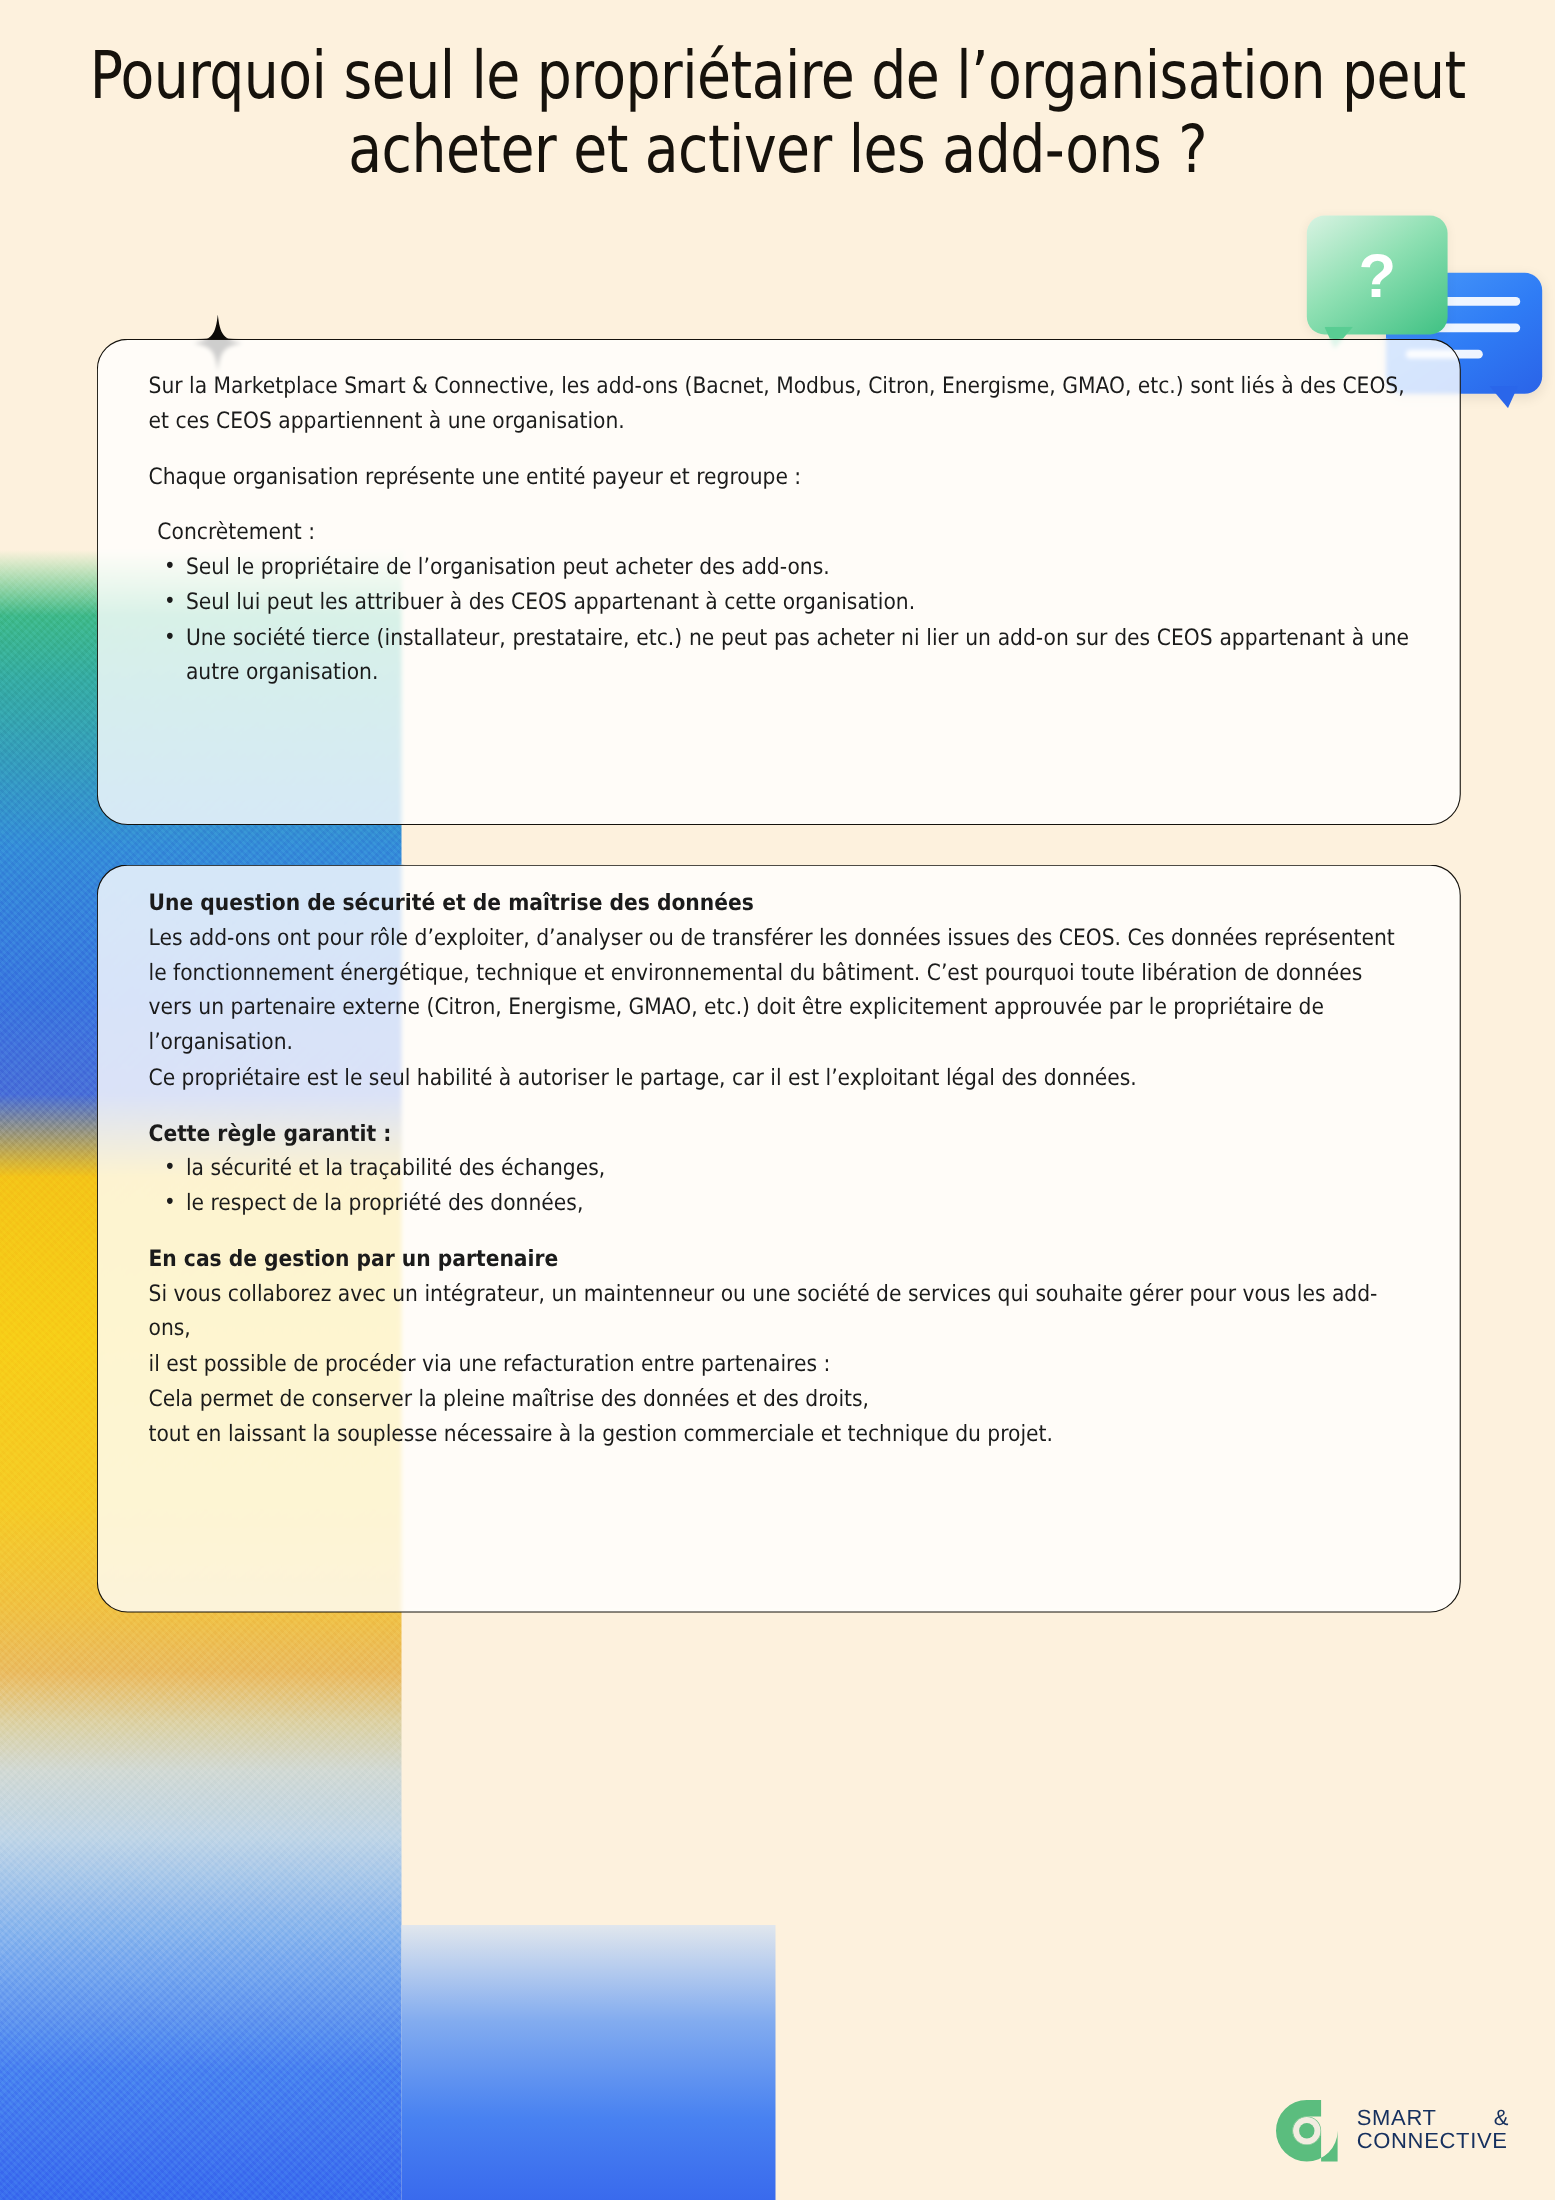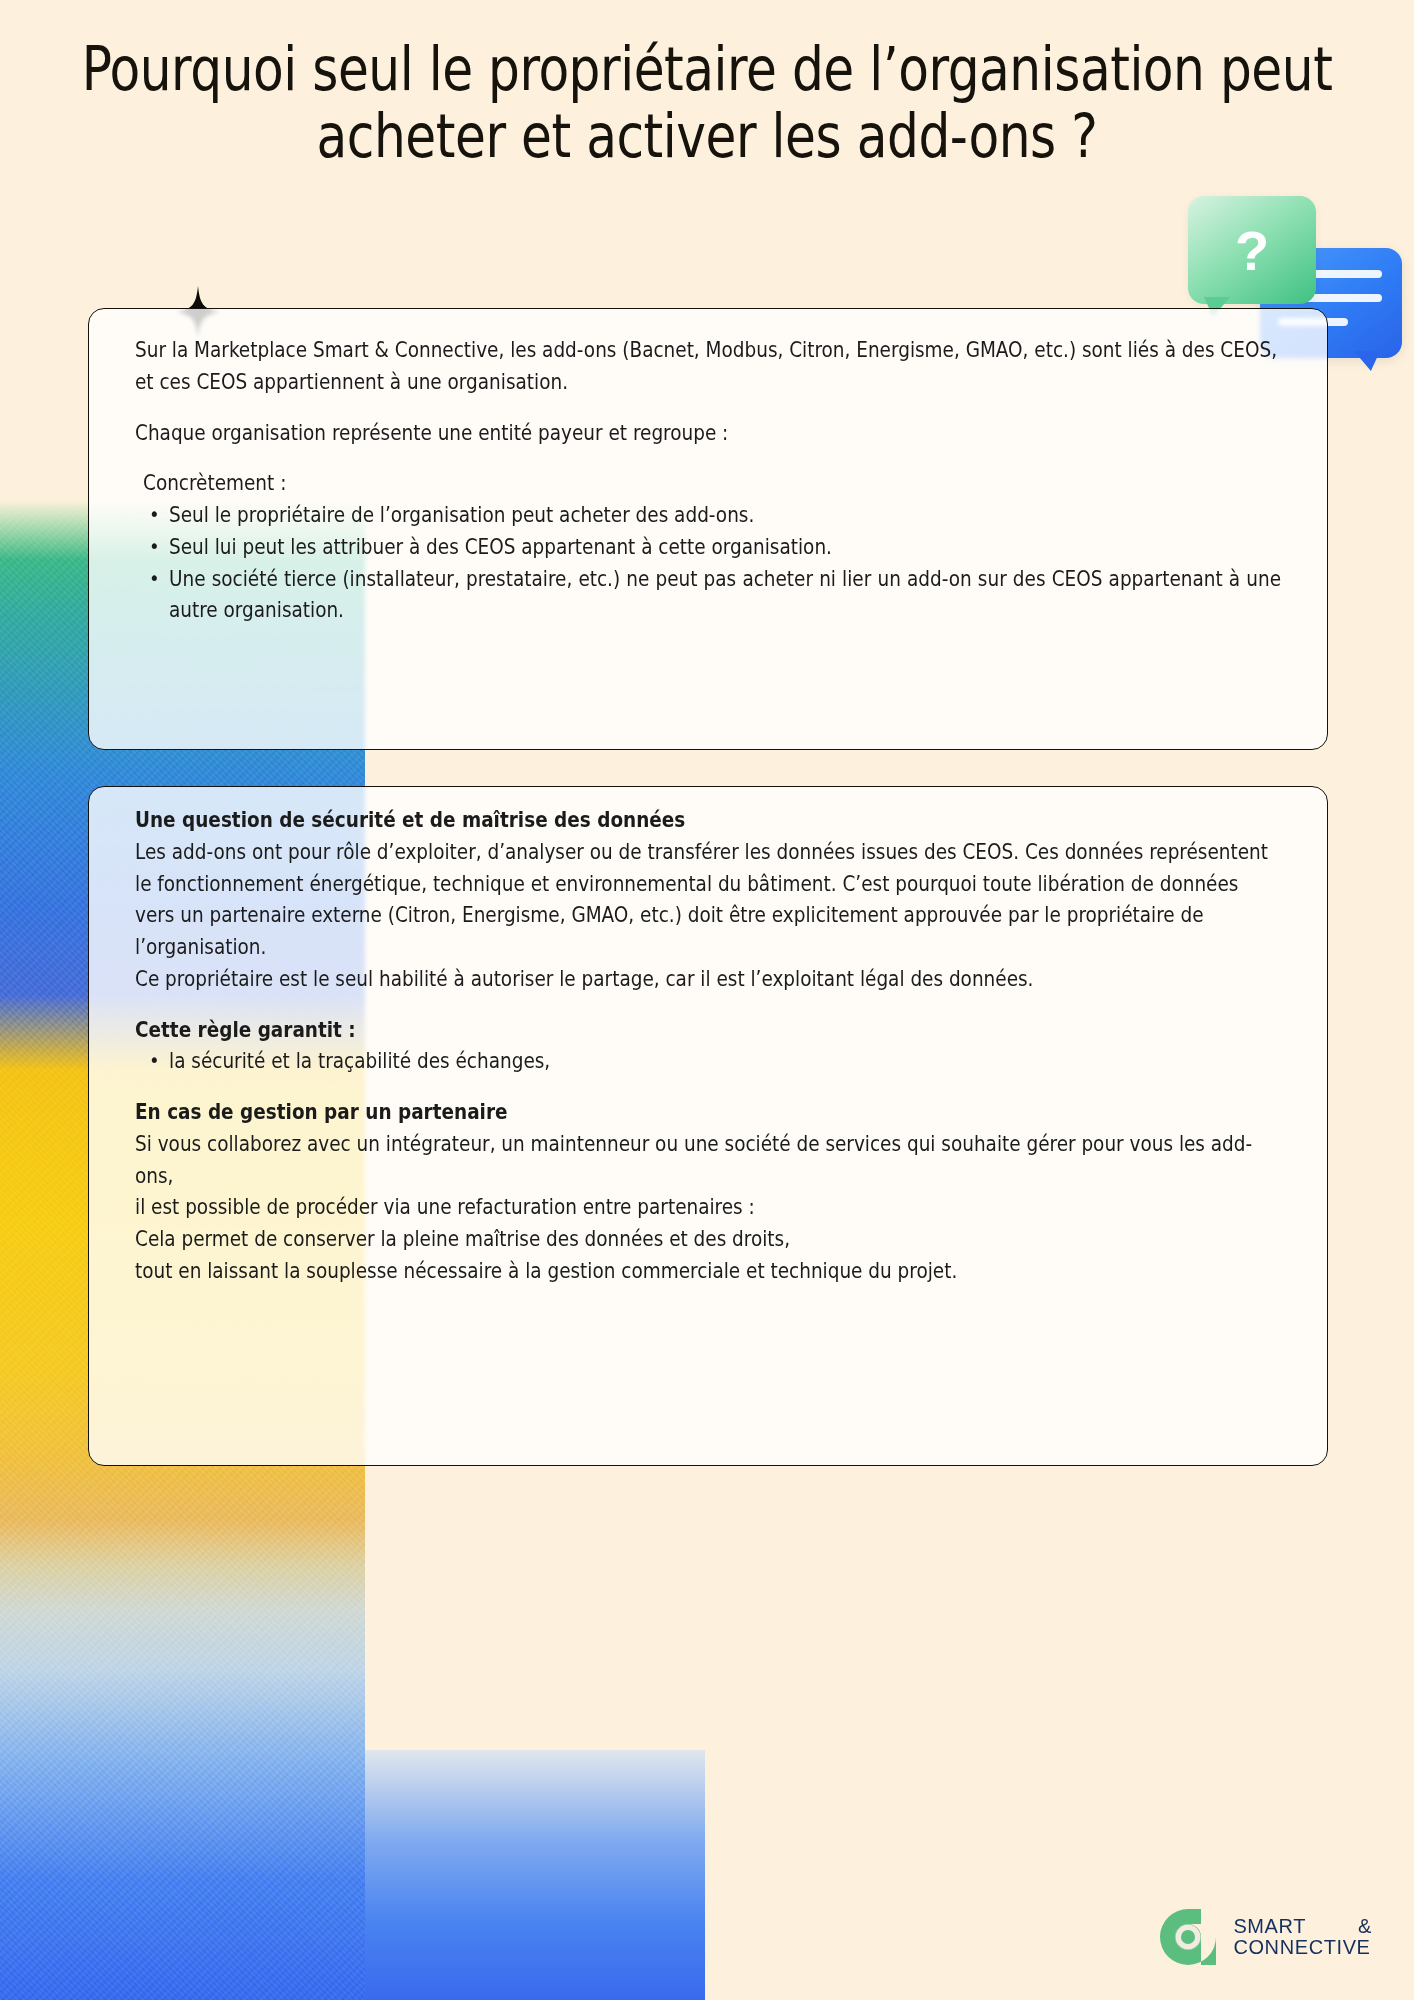--- a/index.html
+++ b/index.html
@@ -98,21 +98,21 @@
   .bline{position:absolute;height:8px;border-radius:4px;background:rgba(255,255,255,.92);}
   .bline.l1{left:18px;top:22px;width:104px;}
   .bline.l2{left:18px;top:46px;width:104px;}
   .bline.l3{left:18px;top:70px;width:70px;}
 
   
   .card{
     position:absolute;
     background:rgba(255,255,255,.80);
     border:1.5px solid #15120d;
-    border-radius:16px;
+    border-radius:28px;
     box-sizing:border-box;
     backdrop-filter:blur(2px);
   }
   #card1{left:88px;top:308px;width:1240px;height:442px;}
   #card2{left:88px;top:786px;width:1240px;height:680px;}
 
   .card-inner{
     position:absolute;left:46px;right:46px;top:26px;
     font-size:20.5px;line-height:1.55;color:#1b1b1b;
     font-family:"Liberation Sans Narrow","DejaVu Sans Condensed","Liberation Sans",sans-serif;
@@ -195,20 +195,21 @@
 
 <div class="card" id="card2">
   <div class="card-inner">
     <p class="p bold">Une question de sécurité et de maîtrise des données</p>
     <p class="p">Les add-ons ont pour rôle d’exploiter, d’analyser ou de transférer les données issues des CEOS. Ces données représentent le fonctionnement énergétique, technique et environnemental du bâtiment. C’est pourquoi toute libération de données vers un partenaire externe (Citron, Energisme, GMAO, etc.) doit être explicitement approuvée par le propriétaire de l’organisation.</p>
     <p class="p">Ce propriétaire est le seul habilité à autoriser le partage, car il est l’exploitant légal des données.</p>
     <div class="spacer"></div>
     <p class="p bold">Cette règle garantit :</p>
     <ul>
       <li>la sécurité et la traçabilité des échanges,</li>
+      <li>le respect de la propriété des données,</li>
     </ul>
     <div class="spacer"></div>
     <p class="p bold"> En cas de gestion par un partenaire</p>
     <p class="p">Si vous collaborez avec un intégrateur, un maintenneur ou une société de services qui souhaite gérer pour vous les add-ons,</p>
     <p class="p">il est possible de procéder via une refacturation entre partenaires :</p>
     <p class="p">Cela permet de conserver la pleine maîtrise des données et des droits,</p>
     <p class="p">tout en laissant la souplesse nécessaire à la gestion commerciale et technique du projet.</p>
   </div>
 </div>
 

